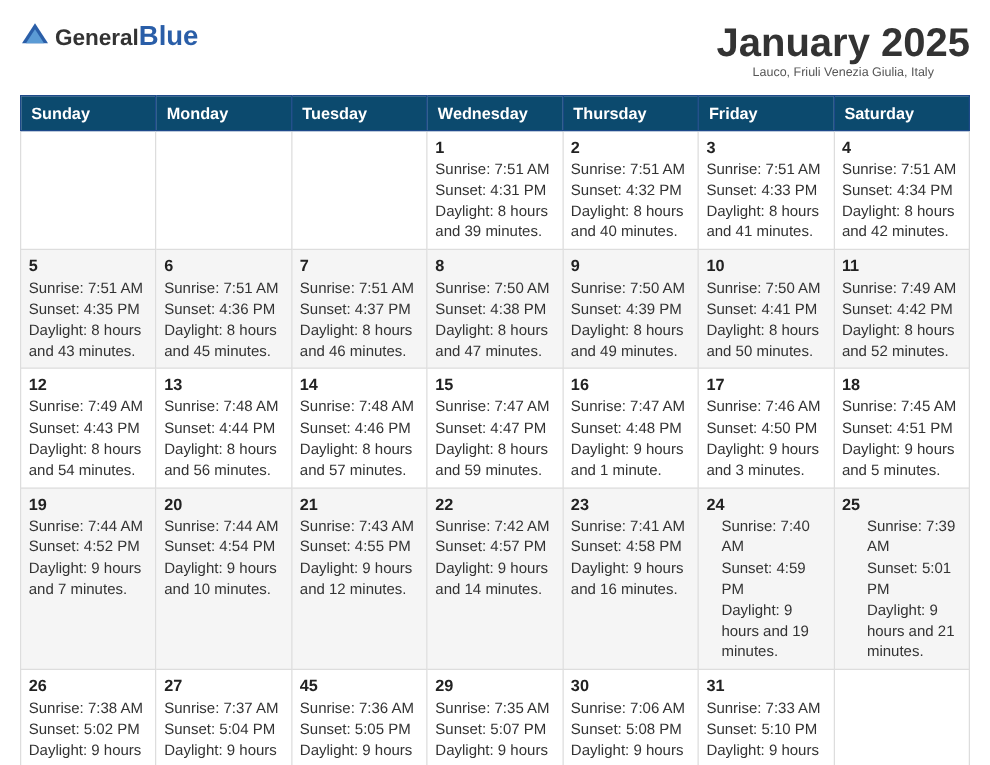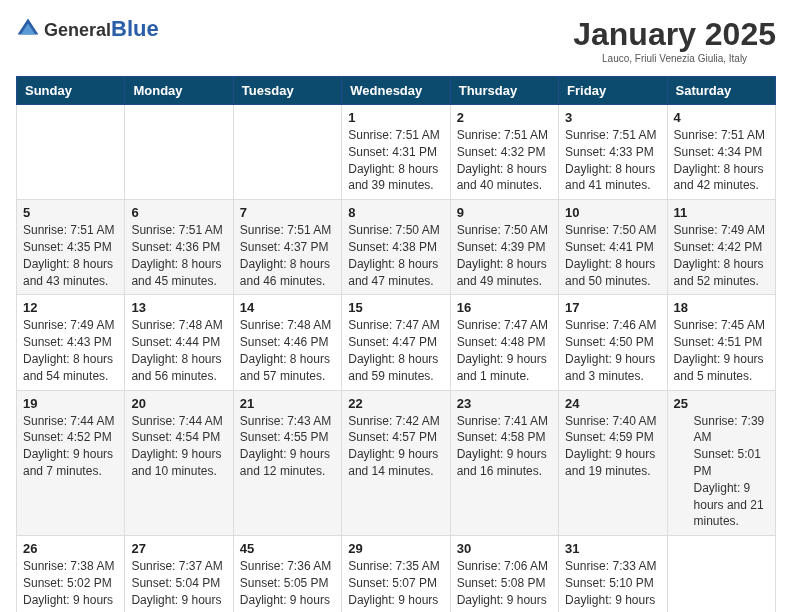--- a/index.html
+++ b/index.html
@@ -261,21 +261,21 @@
 Daylight: 9 hours and 14 minutes.</div>
         </td>
         <td>
           <div class="day-number">23</div>
           <div class="day-info" style="white-space: pre-line;">Sunrise: 7:41 AM
 Sunset: 4:58 PM
 Daylight: 9 hours and 16 minutes.</div>
         </td>
         <td>
           <div class="day-number">24</div>
-          <div class="day-info" style="white-space: pre-line;">Sunrise: 7:40 AM
+          <div class="day-info" style="white-space: pre-line; margin-left: 12px;">Sunrise: 7:40 AM
 Sunset: 4:59 PM
 Daylight: 9 hours and 19 minutes.</div>
         </td>
         <td>
           <div class="day-number">25</div>
           <div class="day-info" style="white-space: pre-line; margin-left: 20px;">Sunrise: 7:39 AM
 Sunset: 5:01 PM
 Daylight: 9 hours and 21 minutes.</div>
         </td>
       </tr>

